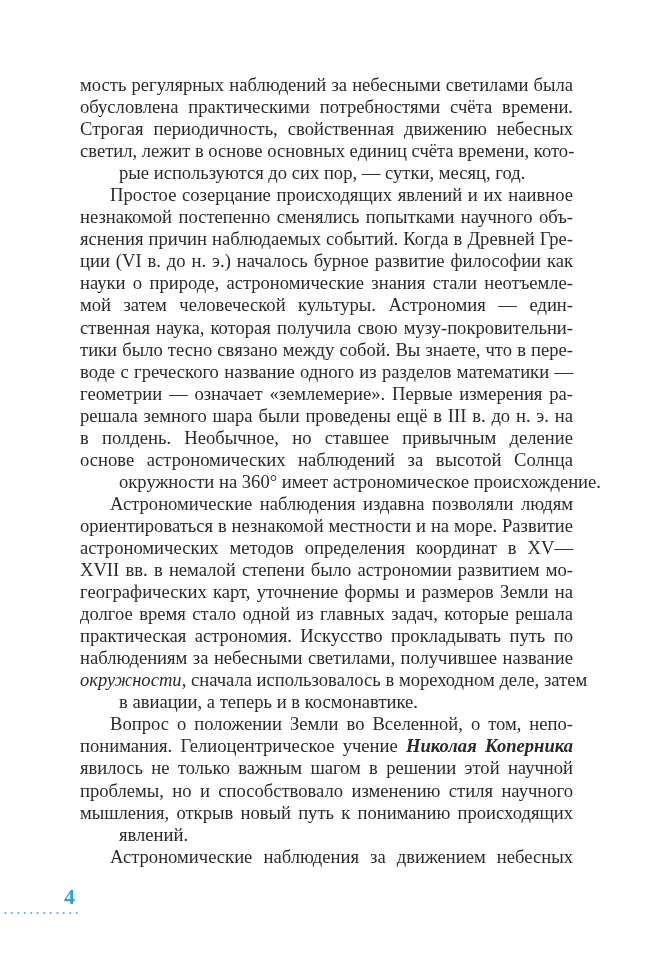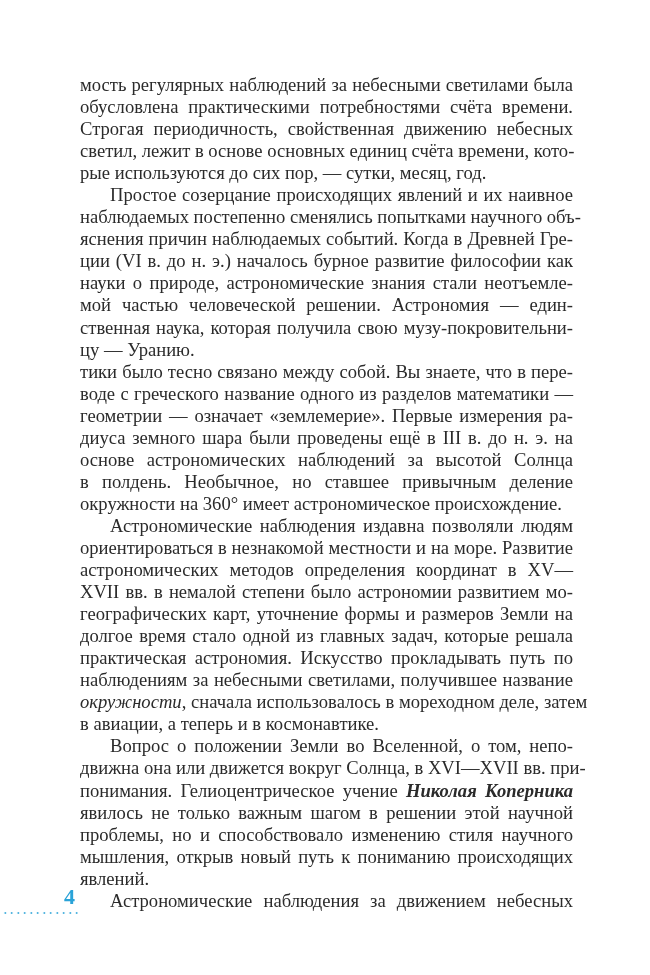--- a/index.html
+++ b/index.html
@@ -3,21 +3,21 @@
   <meta charset="utf-8">
   <style>
     html, body { margin: 0; padding: 0; background: #ffffff; }
     body { width: 650px; height: 975px; position: relative; overflow: hidden; }
     .page {
       position: absolute; left: 80px; top: 74px; width: 493px;
       font-family: "Liberation Serif", "DejaVu Serif", serif;
       font-size: 18.6px; line-height: 22.05px; color: #2b2b2b;
     }
     .line { display: block; white-space: nowrap; text-align: justify; text-align-last: justify; height: 22.05px; }
-    .line.last { text-align-last: left; }
+    .line.last { text-align-last: left; margin-left: 39px; }
     .line.indent { padding-left: 30px; }
     .em { font-style: italic; }
     .bi { font-style: italic; font-weight: bold; }
     .folio {
       position: absolute; left: 64px; top: 884px;
       font-family: "Liberation Serif", "DejaVu Serif", serif;
       font-weight: bold; font-size: 22px; color: #2aa3d8;
     }
     .dots {
       position: absolute; left: 2px; top: 912px; width: 76px; height: 2px;
@@ -28,46 +28,44 @@
 </head>
 <body>
 
 <div class="page">
   <span class="line">мость регулярных наблюдений за небесными светилами была</span>
   <span class="line">обусловлена практическими потребностями счёта времени.</span>
   <span class="line">Строгая периодичность, свойственная движению небесных</span>
   <span class="line">светил, лежит в основе основных единиц счёта времени, кото-</span>
   <span class="line last">рые используются до сих пор, — сутки, месяц, год.</span>
   <span class="line indent">Простое созерцание происходящих явлений и их наивное</span>
-  <span class="line">наблюдаемых постепенно сменялись попытками научного объ-</span>
+  <span class="line">незнакомой постепенно сменялись попытками научного объ-</span>
   <span class="line">яснения причин наблюдаемых событий. Когда в Древней Гре-</span>
   <span class="line">ции (VI в. до н. э.) началось бурное развитие философии как</span>
   <span class="line">науки о природе, астрономические знания стали неотъемле-</span>
-  <span class="line">мой частью человеческой решении. Астрономия — един-</span>
+  <span class="line">мой затем человеческой культуры. Астрономия — един-</span>
   <span class="line">ственная наука, которая получила свою музу-покровительни-</span>
-  <span class="line last">цу — Уранию.</span>
   <span class="line">тики было тесно связано между собой. Вы знаете, что в пере-</span>
   <span class="line">воде с греческого название одного из разделов математики —</span>
   <span class="line">геометрии — означает «землемерие». Первые измерения ра-</span>
-  <span class="line">диуса земного шара были проведены ещё в III в. до н. э. на</span>
+  <span class="line">решала земного шара были проведены ещё в III в. до н. э. на</span>
+  <span class="line">в полдень. Необычное, но ставшее привычным деление</span>
   <span class="line">основе астрономических наблюдений за высотой Солнца</span>
-  <span class="line">в полдень. Необычное, но ставшее привычным деление</span>
   <span class="line last">окружности на 360° имеет астрономическое происхождение.</span>
   <span class="line indent">Астрономические наблюдения издавна позволяли людям</span>
   <span class="line">ориентироваться в незнакомой местности и на море. Развитие</span>
   <span class="line">астрономических методов определения координат в XV—</span>
   <span class="line">XVII вв. в немалой степени было астрономии развитием мо-</span>
   <span class="line">географических карт, уточнение формы и размеров Земли на</span>
   <span class="line">долгое время стало одной из главных задач, которые решала</span>
   <span class="line">практическая астрономия. Искусство прокладывать путь по</span>
   <span class="line">наблюдениям за небесными светилами, получившее название</span>
   <span class="line"><span class="em">окружности</span><span>, сначала использовалось в мореходном деле, затем</span></span>
   <span class="line last">в авиации, а теперь и в космонавтике.</span>
   <span class="line indent">Вопрос о положении Земли во Вселенной, о том, непо-</span>
-  <span class="line">движна она или движется вокруг Солнца, в XVI—XVII вв. при-</span>
   <span class="line"><span>понимания. Гелиоцентрическое учение </span><span class="bi">Николая Коперника</span></span>
   <span class="line">явилось не только важным шагом в решении этой научной</span>
   <span class="line">проблемы, но и способствовало изменению стиля научного</span>
   <span class="line">мышления, открыв новый путь к пониманию происходящих</span>
   <span class="line last">явлений.</span>
   <span class="line indent">Астрономические наблюдения за движением небесных</span>
 
 </div>
 
 <div class="folio">4</div>

